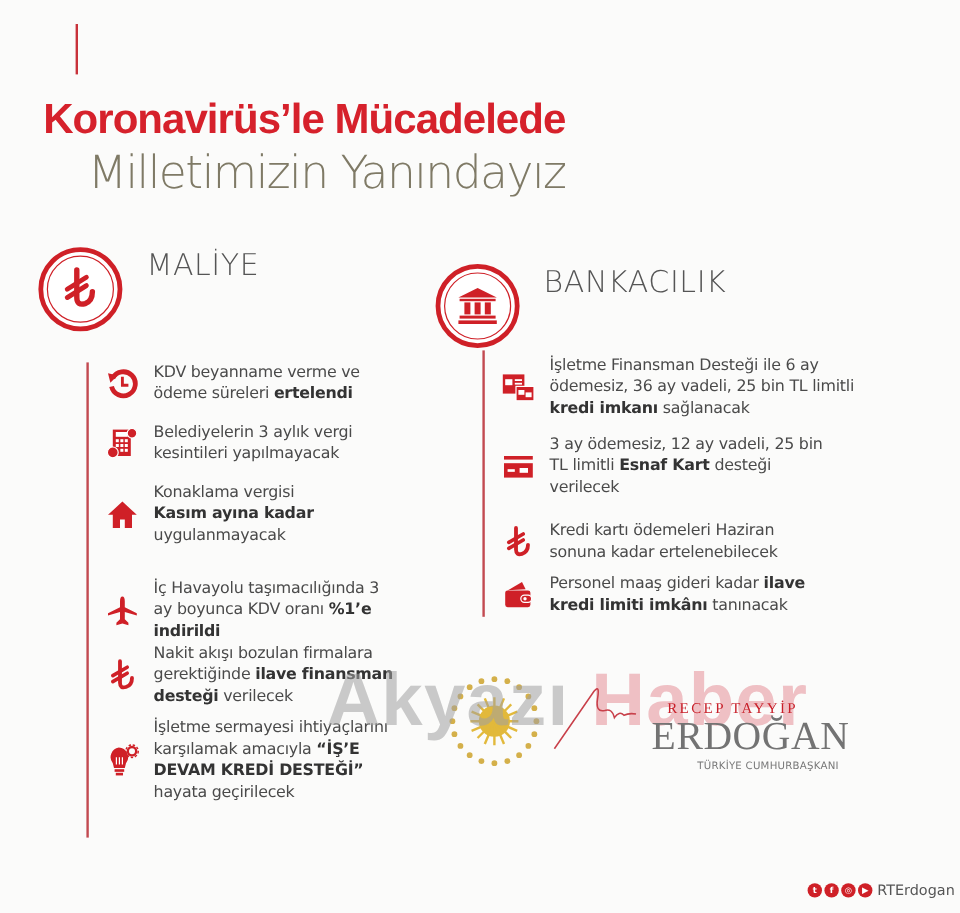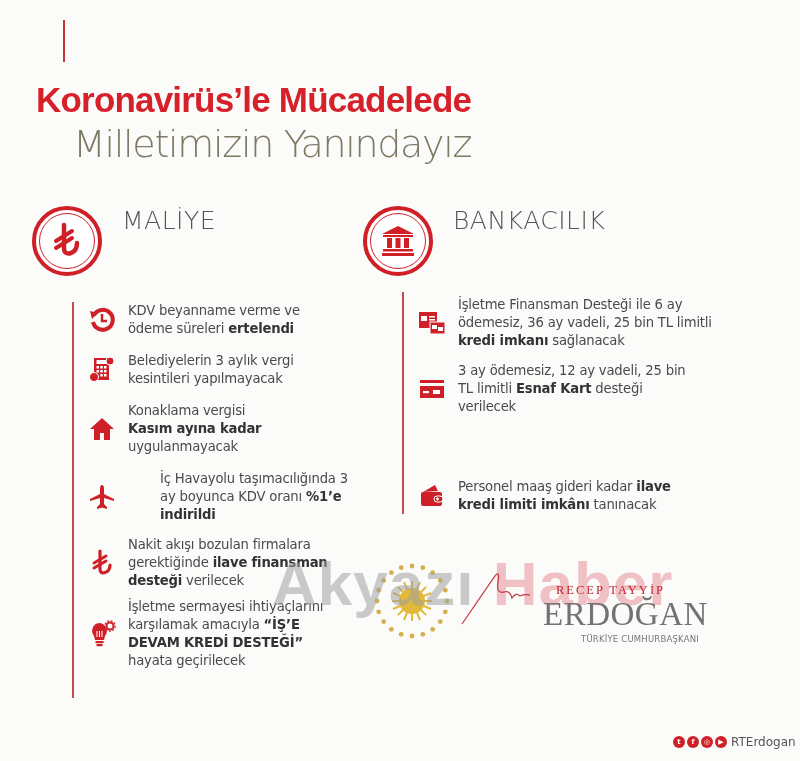--- a/index.html
+++ b/index.html
@@ -7,21 +7,21 @@
     body { position: relative; font-family: "Liberation Sans", sans-serif; color: #444; }
 
     .top-rule { position: absolute; left: 63px; top: 20px; width: 2px; height: 42px; background: #c8323a; }
 
     .title-block { position: absolute; left: 36px; top: 80px; text-align: right; }
     .title-main { font-family: "Liberation Sans", sans-serif; font-weight: bold; color: #d6212b; font-size: 35px; letter-spacing: -0.8px; line-height: 40px; }
     .title-sub { font-family: "DejaVu Sans", sans-serif; font-weight: 200; color: #7f7a66; font-size: 38px; letter-spacing: -1.3px; line-height: 44px; margin-top: 2px; }
 
     .section-head { position: absolute; display: flex; align-items: flex-start; }
     .section-head.left { left: 32px; top: 206px; }
-    .section-head.right { left: 363px; top: 206px; }
+    .section-head.right { left: 363px; top: 220px; }
     .ring { width: 70px; height: 70px; border-radius: 50%; border: 4px solid #cf2027; display: flex; align-items: center; justify-content: center; background: #fff; }
     .ring-inner { width: 56px; height: 56px; border-radius: 50%; border: 1.5px solid #cf2027; display: flex; align-items: center; justify-content: center; }
     .section-title { font-family: "DejaVu Sans", sans-serif; font-weight: 200; font-size: 25px; color: #555; letter-spacing: 0.5px; margin-left: 20px; }
 
     .col { position: absolute; border-left: 2px solid #c24a51; }
     .col.left { left: 72px; top: 302px; height: 396px; width: 260px; }
     .col.right { left: 402px; top: 292px; height: 222px; width: 330px; }
 
     .item { display: flex; align-items: center; position: absolute; }
     .item .ico { width: 32px; height: 32px; flex: 0 0 32px; display: flex; align-items: center; justify-content: center; margin-left: 12px; }
@@ -118,21 +118,21 @@
 
   <div class="item" style="top:100px;">
     <div class="ico">
       <svg width="26" height="24" viewBox="0 0 26 24">
         <polygon points="13,1 1,12 5,12 5,23 11,23 11,16 15,16 15,23 21,23 21,12 25,12" fill="#cf2027"></polygon>
       </svg>
     </div>
     <div class="txt" style="width:190px;"><span>Konaklama vergisi </span><br><b>Kasım ayına kadar</b><br><span> uygulanmayacak</span></div>
   </div>
 
-  <div class="item" style="top:168px;gap:32px;">
+  <div class="item" style="top:180px;">
     <div class="ico">
       <svg width="26" height="26" viewBox="0 0 26 26">
         <path d="M13 1 Q15 1 15 5 L15 10 L25 15 L25 17 L15 14 L15 20 L18 23 L18 25 L13 23.5 L8 25 L8 23 L11 20 L11 14 L1 17 L1 15 L11 10 L11 5 Q11 1 13 1 Z" fill="#cf2027"></path>
       </svg>
     </div>
     <div class="txt" style="width:200px;"><span>İç Havayolu taşımacılığında 3 ay boyunca KDV oranı </span><b>%1’e indirildi</b></div>
   </div>
 
   <div class="item" style="top:234px;">
     <div class="ico">
@@ -180,20 +180,29 @@
       <svg width="26" height="20" viewBox="0 0 26 20">
         <rect x="1" y="1" width="24" height="3" fill="#cf2027"></rect>
         <rect x="1" y="7" width="24" height="12" fill="#cf2027"></rect>
         <rect x="4" y="12" width="6" height="2.2" fill="#fff"></rect>
         <rect x="14" y="11" width="7" height="4" fill="#fff"></rect>
       </svg>
     </div>
     <div class="txt" style="width:230px;"><span>3 ay ödemesiz, 12 ay vadeli, 25 bin TL limitli </span><b>Esnaf Kart</b><span> desteği verilecek</span></div>
   </div>
 
+  <div class="item" style="top:142px;">
+    <div class="ico">
+      <svg width="24" height="28" viewBox="0 0 24 28">
+        <path d="M10 2 L10 20 Q10 25 15 23.5 Q20 22 20 16" fill="none" stroke="#cf2027" stroke-width="3.2" stroke-linecap="round"></path>
+        <path d="M4 14 L16 7 M4 19 L16 12" stroke="#cf2027" stroke-width="3" stroke-linecap="round"></path>
+      </svg>
+    </div>
+    <div class="txt" style="width:200px;"><span>Kredi kartı ödemeleri Haziran sonuna kadar ertelenebilecek</span></div>
+  </div>
 
   <div class="item" style="top:186px;">
     <div class="ico">
       <svg width="26" height="24" viewBox="0 0 26 24">
         <polygon points="4,8 16,1 19,7" fill="#cf2027"></polygon>
         <rect x="2" y="8" width="21" height="14" rx="2" fill="#cf2027"></rect>
         <rect x="15" y="12" width="9" height="6" rx="3" fill="#cf2027" stroke="#fff" stroke-width="1"></rect>
         <circle cx="18.5" cy="15" r="1.4" fill="#fff"></circle>
       </svg>
     </div>

